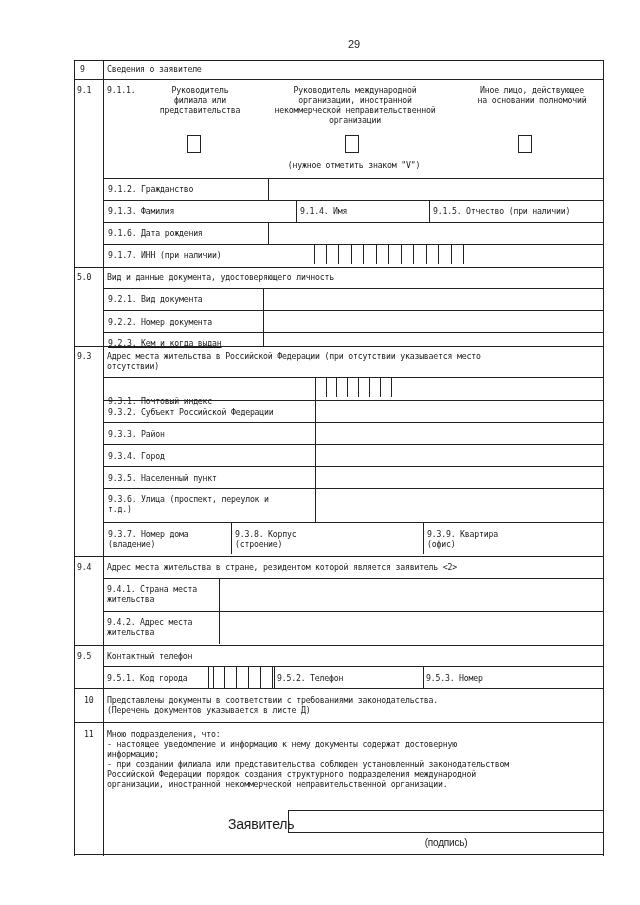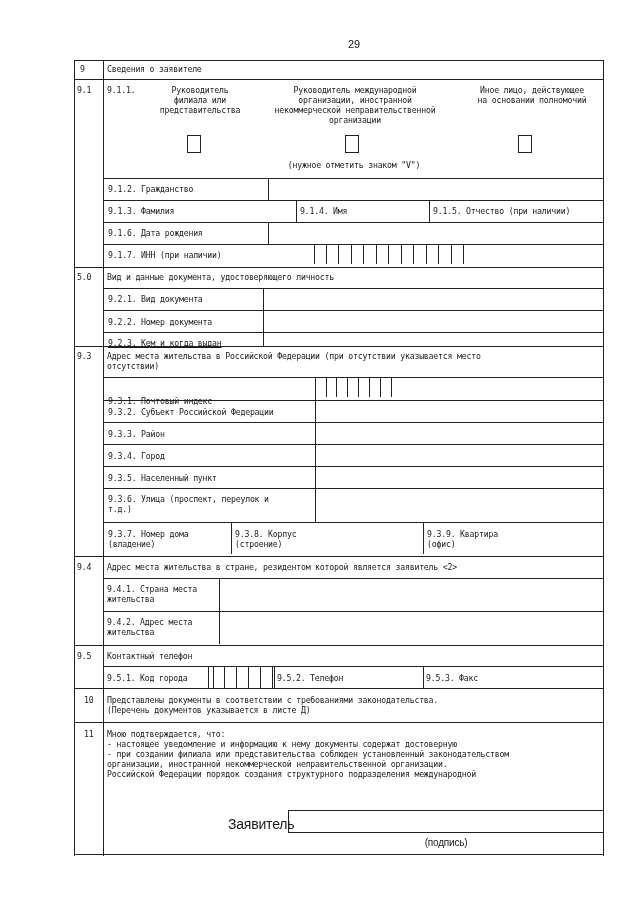--- a/index.html
+++ b/index.html
@@ -183,35 +183,36 @@
   <div class="grid" style="left:213px; top:666px;">
     <div class="cell" style="width:12px; height:22px;"></div>
       <div class="cell" style="width:12px; height:22px;"></div>
     <div class="cell" style="width:12px; height:22px;"></div>
       <div class="cell" style="width:12px; height:22px;"></div>
     <div class="cell" style="width:12px; height:22px;"></div>
   </div>
   <div class="vl" style="left:274px; top:666px; height:22px;"></div>
   <div class="t" style="left:277px; top:673px;">9.5.2. Телефон</div>
   <div class="vl" style="left:423px; top:666px; height:22px;"></div>
-  <div class="t" style="left:426px; top:673px;">9.5.3. Факс</div>
+  <div class="t" style="left:426px; top:673px;">9.5.3. Номер</div>
 
   <div class="hl" style="left:74px; top:688px; width:530px;"></div>
   <div class="t" style="left:84px; top:695px;text-align:right;">10</div>
   <div class="t" style="left:107px; top:695px;">Представлены документы в соответствии с требованиями законодательства.</div>
   <div class="t" style="left:107px; top:705px;">(Перечень документов указывается в листе Д)</div>
 
   <div class="hl" style="left:74px; top:722px; width:530px;"></div>
   <div class="t" style="left:84px; top:729px;">11</div>
   <div class="tw" style="left:107px; top:729px; width:497px;">
-    <div>Мною подтверждается, что:</div>
+    <div>Мною подразделения, что:</div>
     <div>- настоящее уведомление и информацию к нему документы содержат достоверную</div>
+    <div>информацию;</div>
     <div style="white-space:nowrap;">- при создании филиала или представительства соблюден установленный законодательством</div>
+    <div>Российской Федерации порядок создания структурного подразделения международной</div>
     <div>организации, иностранной некоммерческой неправительственной организации.</div>
-    <div>Российской Федерации порядок создания структурного подразделения международной</div>
   </div>
 
   <div class="t" style="left:228px; top:819px; font-family:'Liberation Sans', sans-serif; font-size:14px;">Заявитель</div>
   <div class="sig" style="left:288px; top:810px; width:316px; height:23px;"></div>
   <div class="t c" style="left:288px; top:838px; width:316px; font-family:'Liberation Sans', sans-serif; font-size:10px;">(подпись)</div>
 
   <div class="hl" style="left:74px; top:854px; width:530px;"></div>
 </div>
 
 </body></html>

